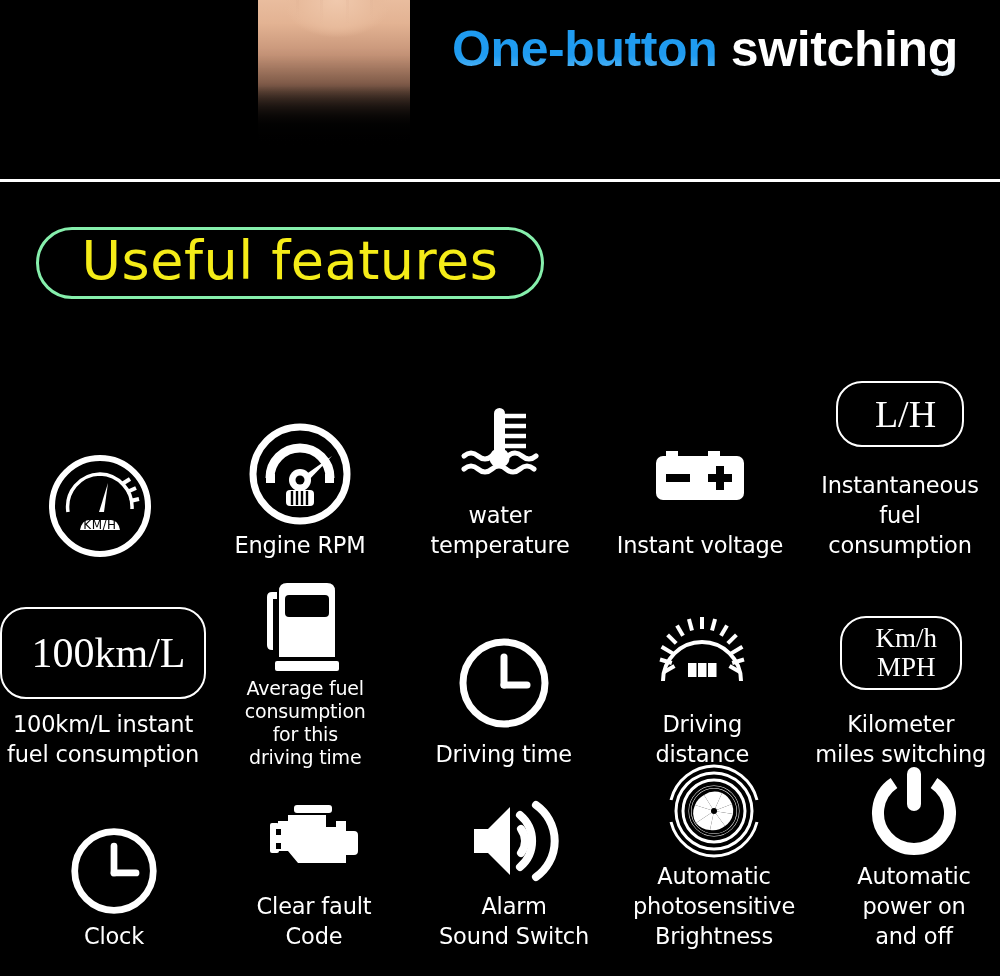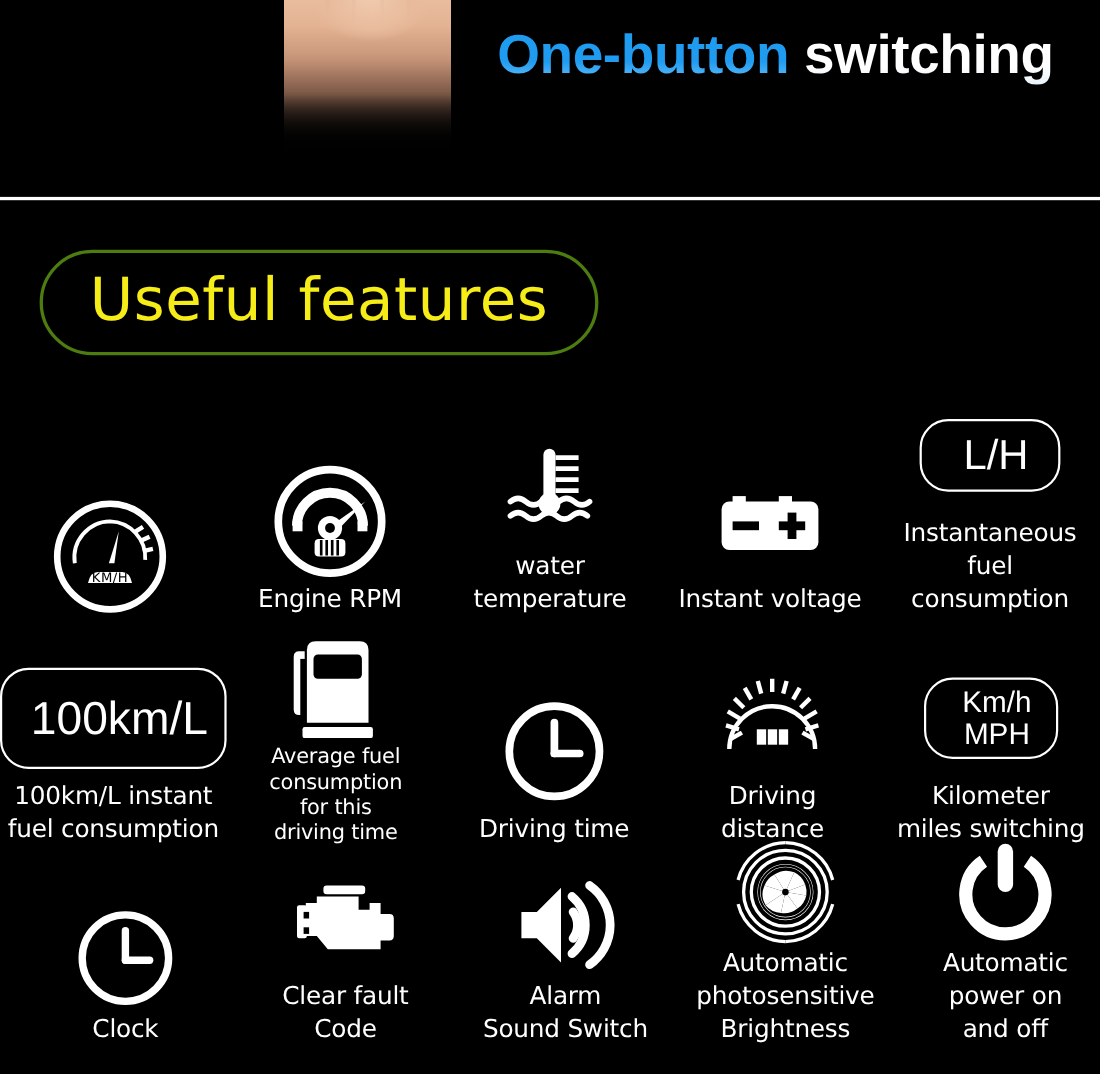--- a/index.html
+++ b/index.html
@@ -108,22 +108,22 @@
     height: 3px;
     background: #ffffff;
   }
 
   
   #features-heading {
     position: absolute;
     left: 36px;
     top: 227px;
     width: 508px;
-    height: 96px;
-    border: 3px solid #4d7c0f;
+    height: 72px;
+    border: 3px solid #86efac;
     border-radius: 48px;
     box-sizing: border-box;
     display: flex;
     align-items: center;
     justify-content: center;
   }
   #features-heading .txt {
     color: #f5ec18;
     font-size: 54px;
     letter-spacing: 0.5px;
@@ -175,21 +175,21 @@
 
   
   .badge {
     border: 2.5px solid #ffffff;
     border-radius: 26px;
     display: flex;
     flex-direction: column;
     align-items: center;
     justify-content: center;
     box-sizing: border-box;
-    font-family: Liberation Sans, sans-serif;
+    font-family: Liberation Serif, serif;
     color: #ffffff;
     padding-left: 11px;
   }
   .badge-lh {
     width: 128px; height: 66px;
     font-size: 38px;
     line-height: 1;
   }
   .badge-100 {
     width: 206px; height: 92px;

